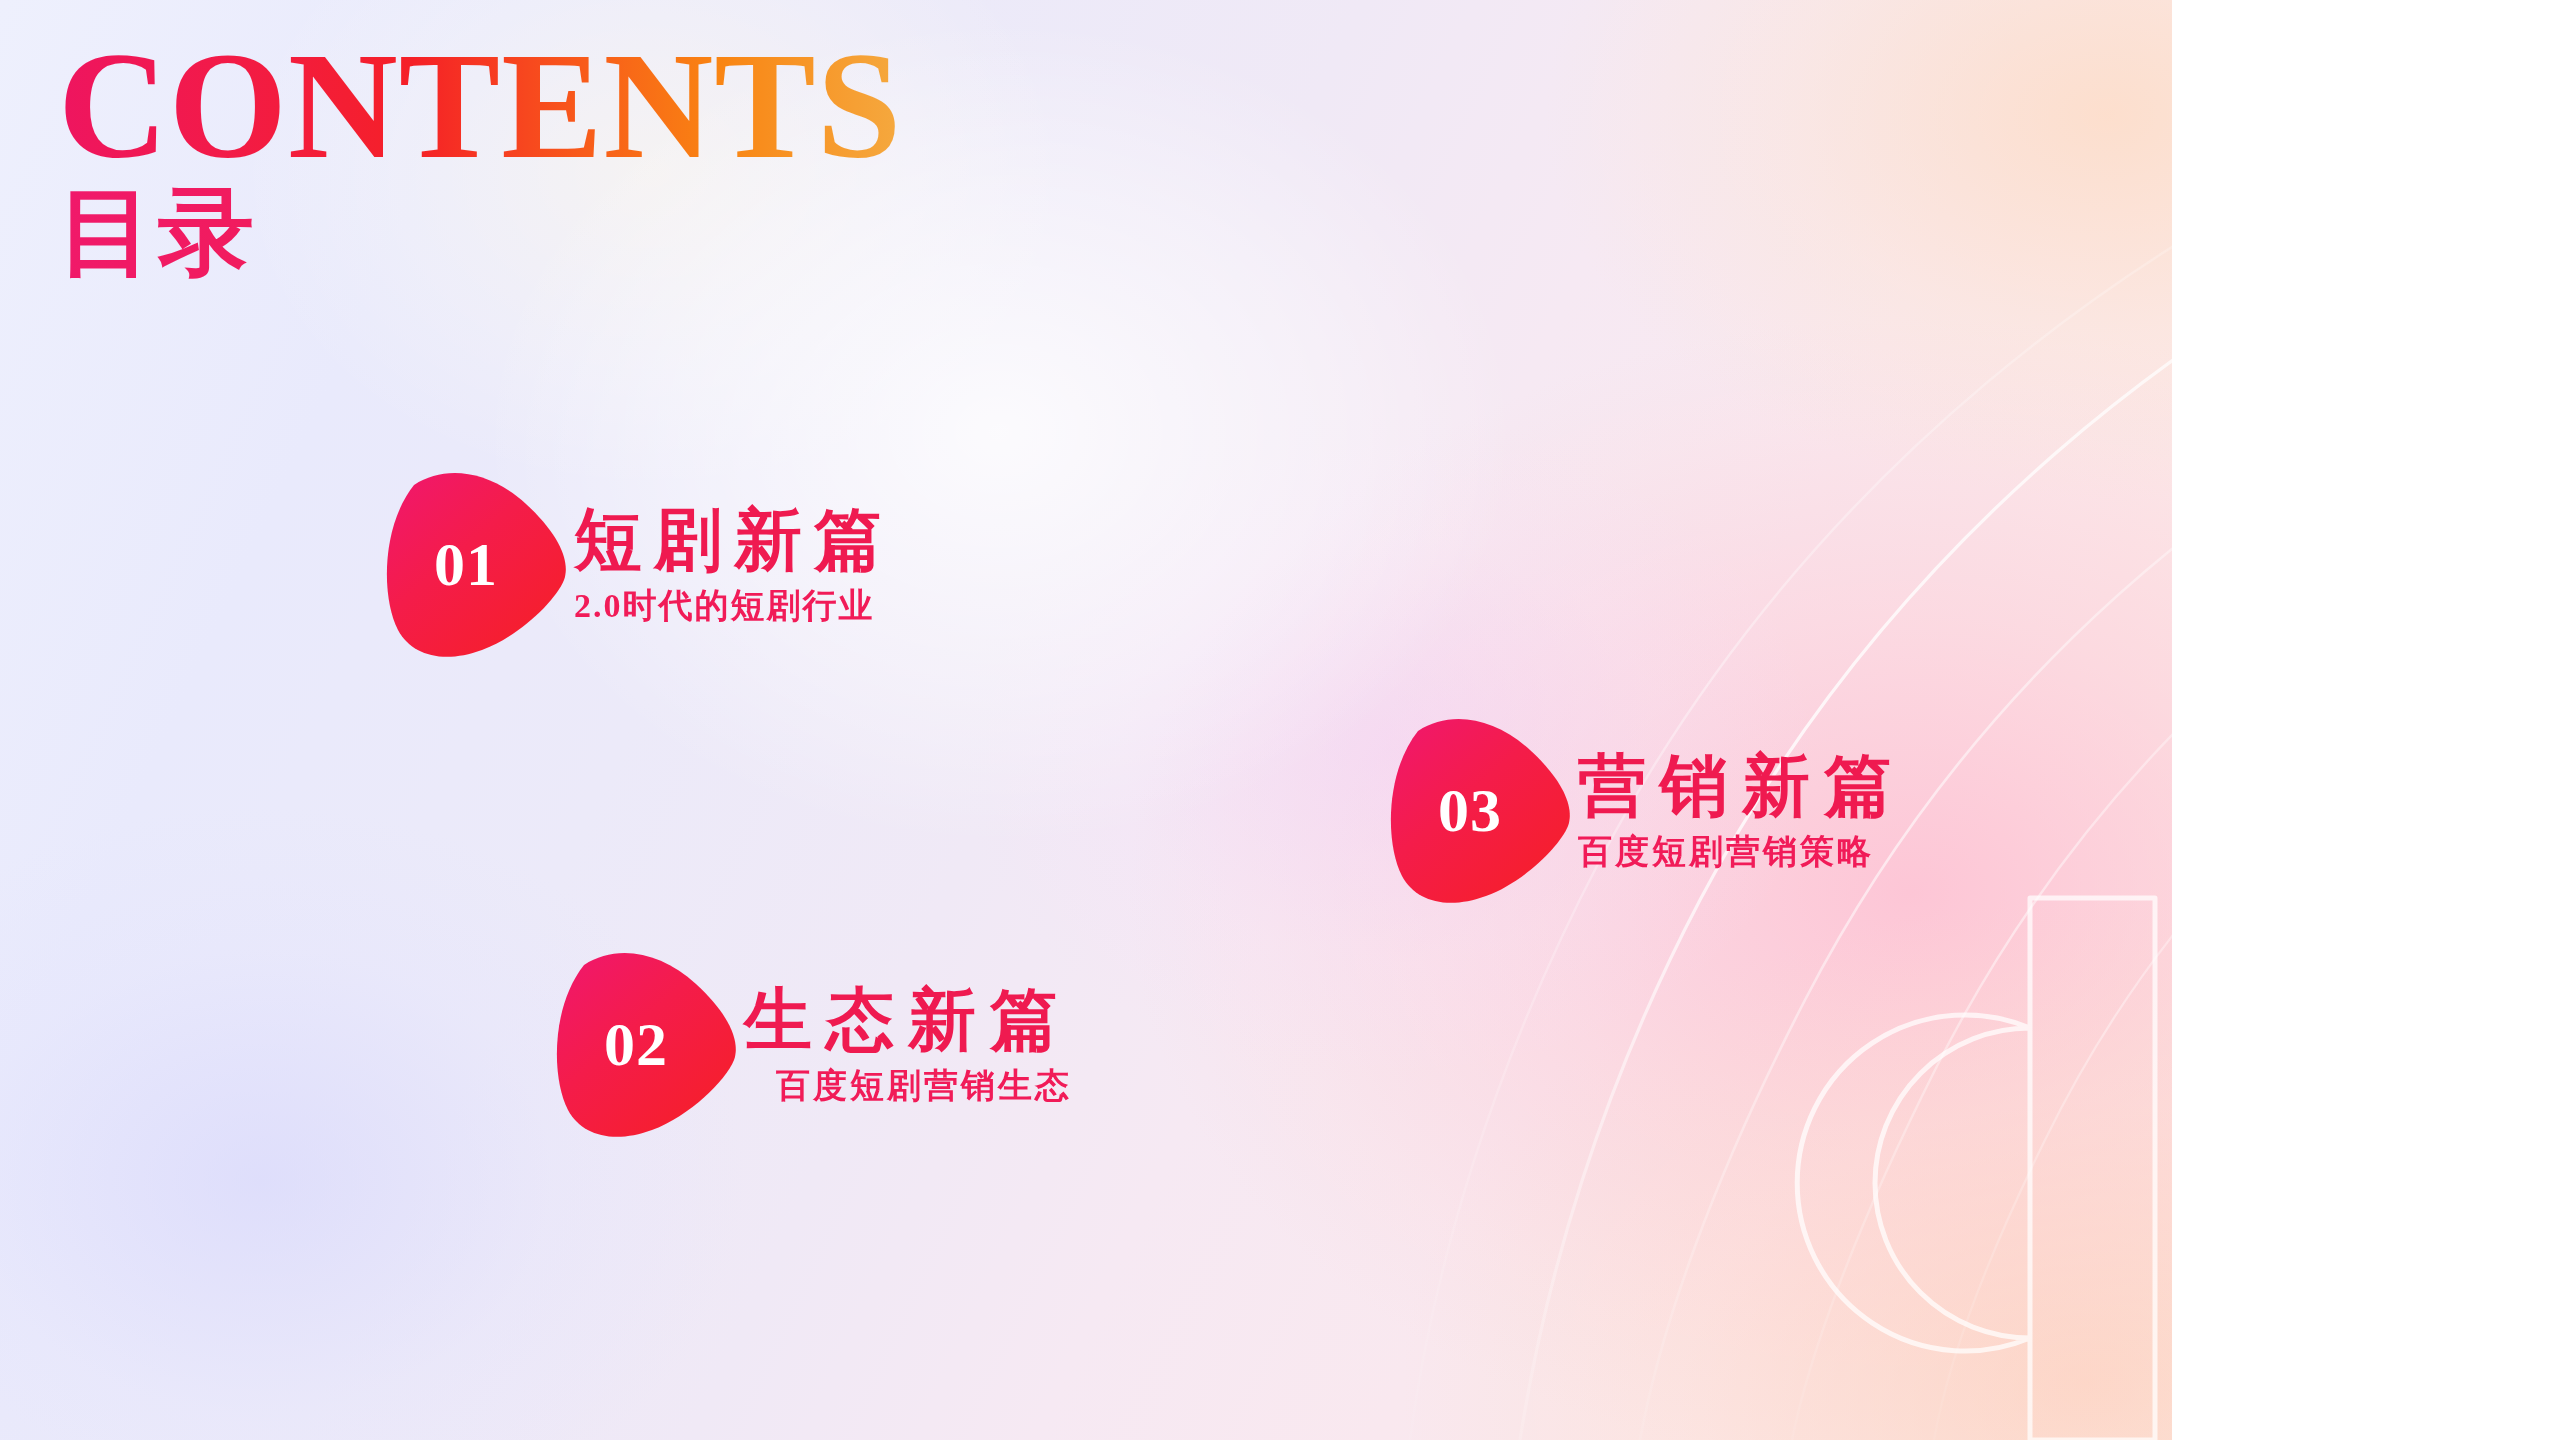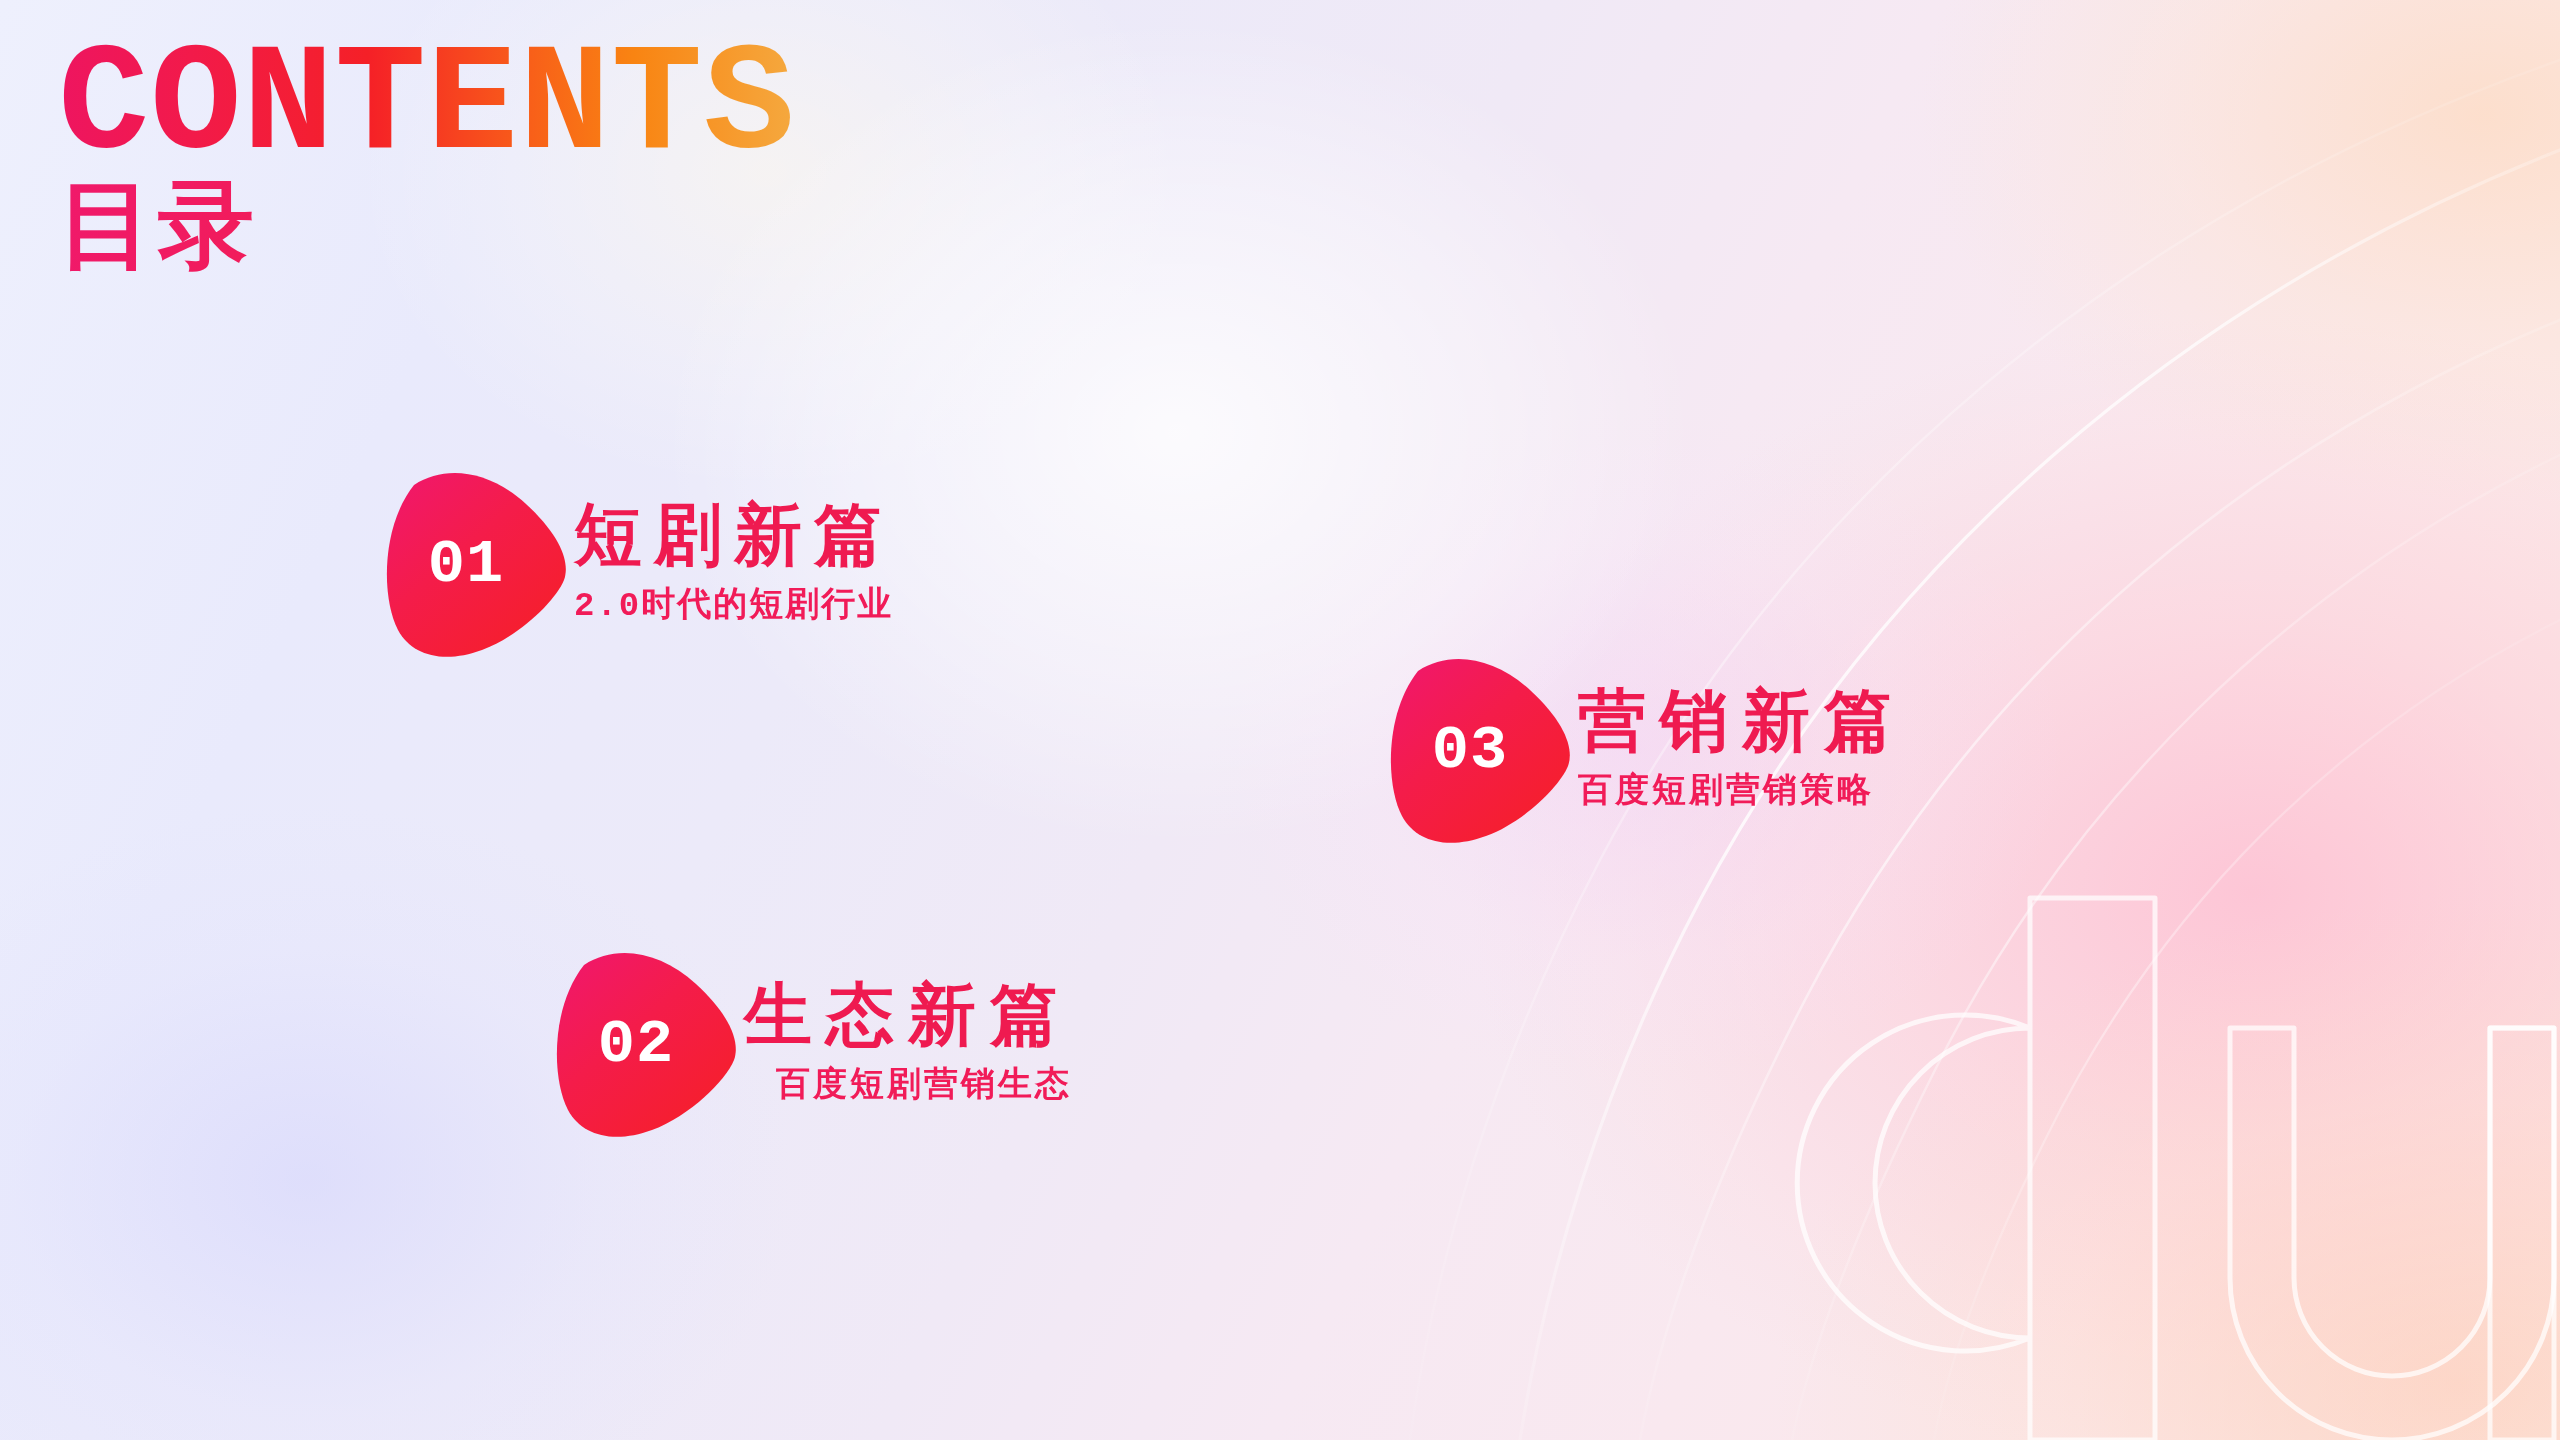--- a/index.html
+++ b/index.html
@@ -2,24 +2,24 @@
 <html><head>
 <meta charset="utf-8">
 <style>
   html, body {
     margin: 0;
     padding: 0;
     background: #ffffff;
   }
   #slide {
     position: relative;
-    width: 2560px;
+    width: 2172px;
     height: 1440px;
     overflow: hidden;
-    font-family: Liberation Mono, monospace;
+    font-family: Liberation Serif, serif;
     background: #eceafb;
   }
 
   
   .bg-layer {
     position: absolute;
     inset: 0;
     pointer-events: none;
   }
   .bg-base {
@@ -171,21 +171,21 @@
     font-weight: 700;
     letter-spacing: 2px;
     line-height: 1.2;
     margin-top: 8px;
     white-space: nowrap;
   }
 
   
   #entry-01 { left: 378px; top: 468px; }
   #entry-02 { left: 548px; top: 948px; text-align: right; }
-  #entry-03 { left: 1382px; top: 654px; }
+  #entry-03 { left: 1382px; top: 714px; }
 
   #entry-02 .entry-title,
   #entry-03 .entry-title { letter-spacing: 14px; }
   #entry-02 .entry-sub,
   #entry-03 .entry-sub { letter-spacing: 3px; }
 </style>
 </head>
 <body>
 
 <div id="slide">

